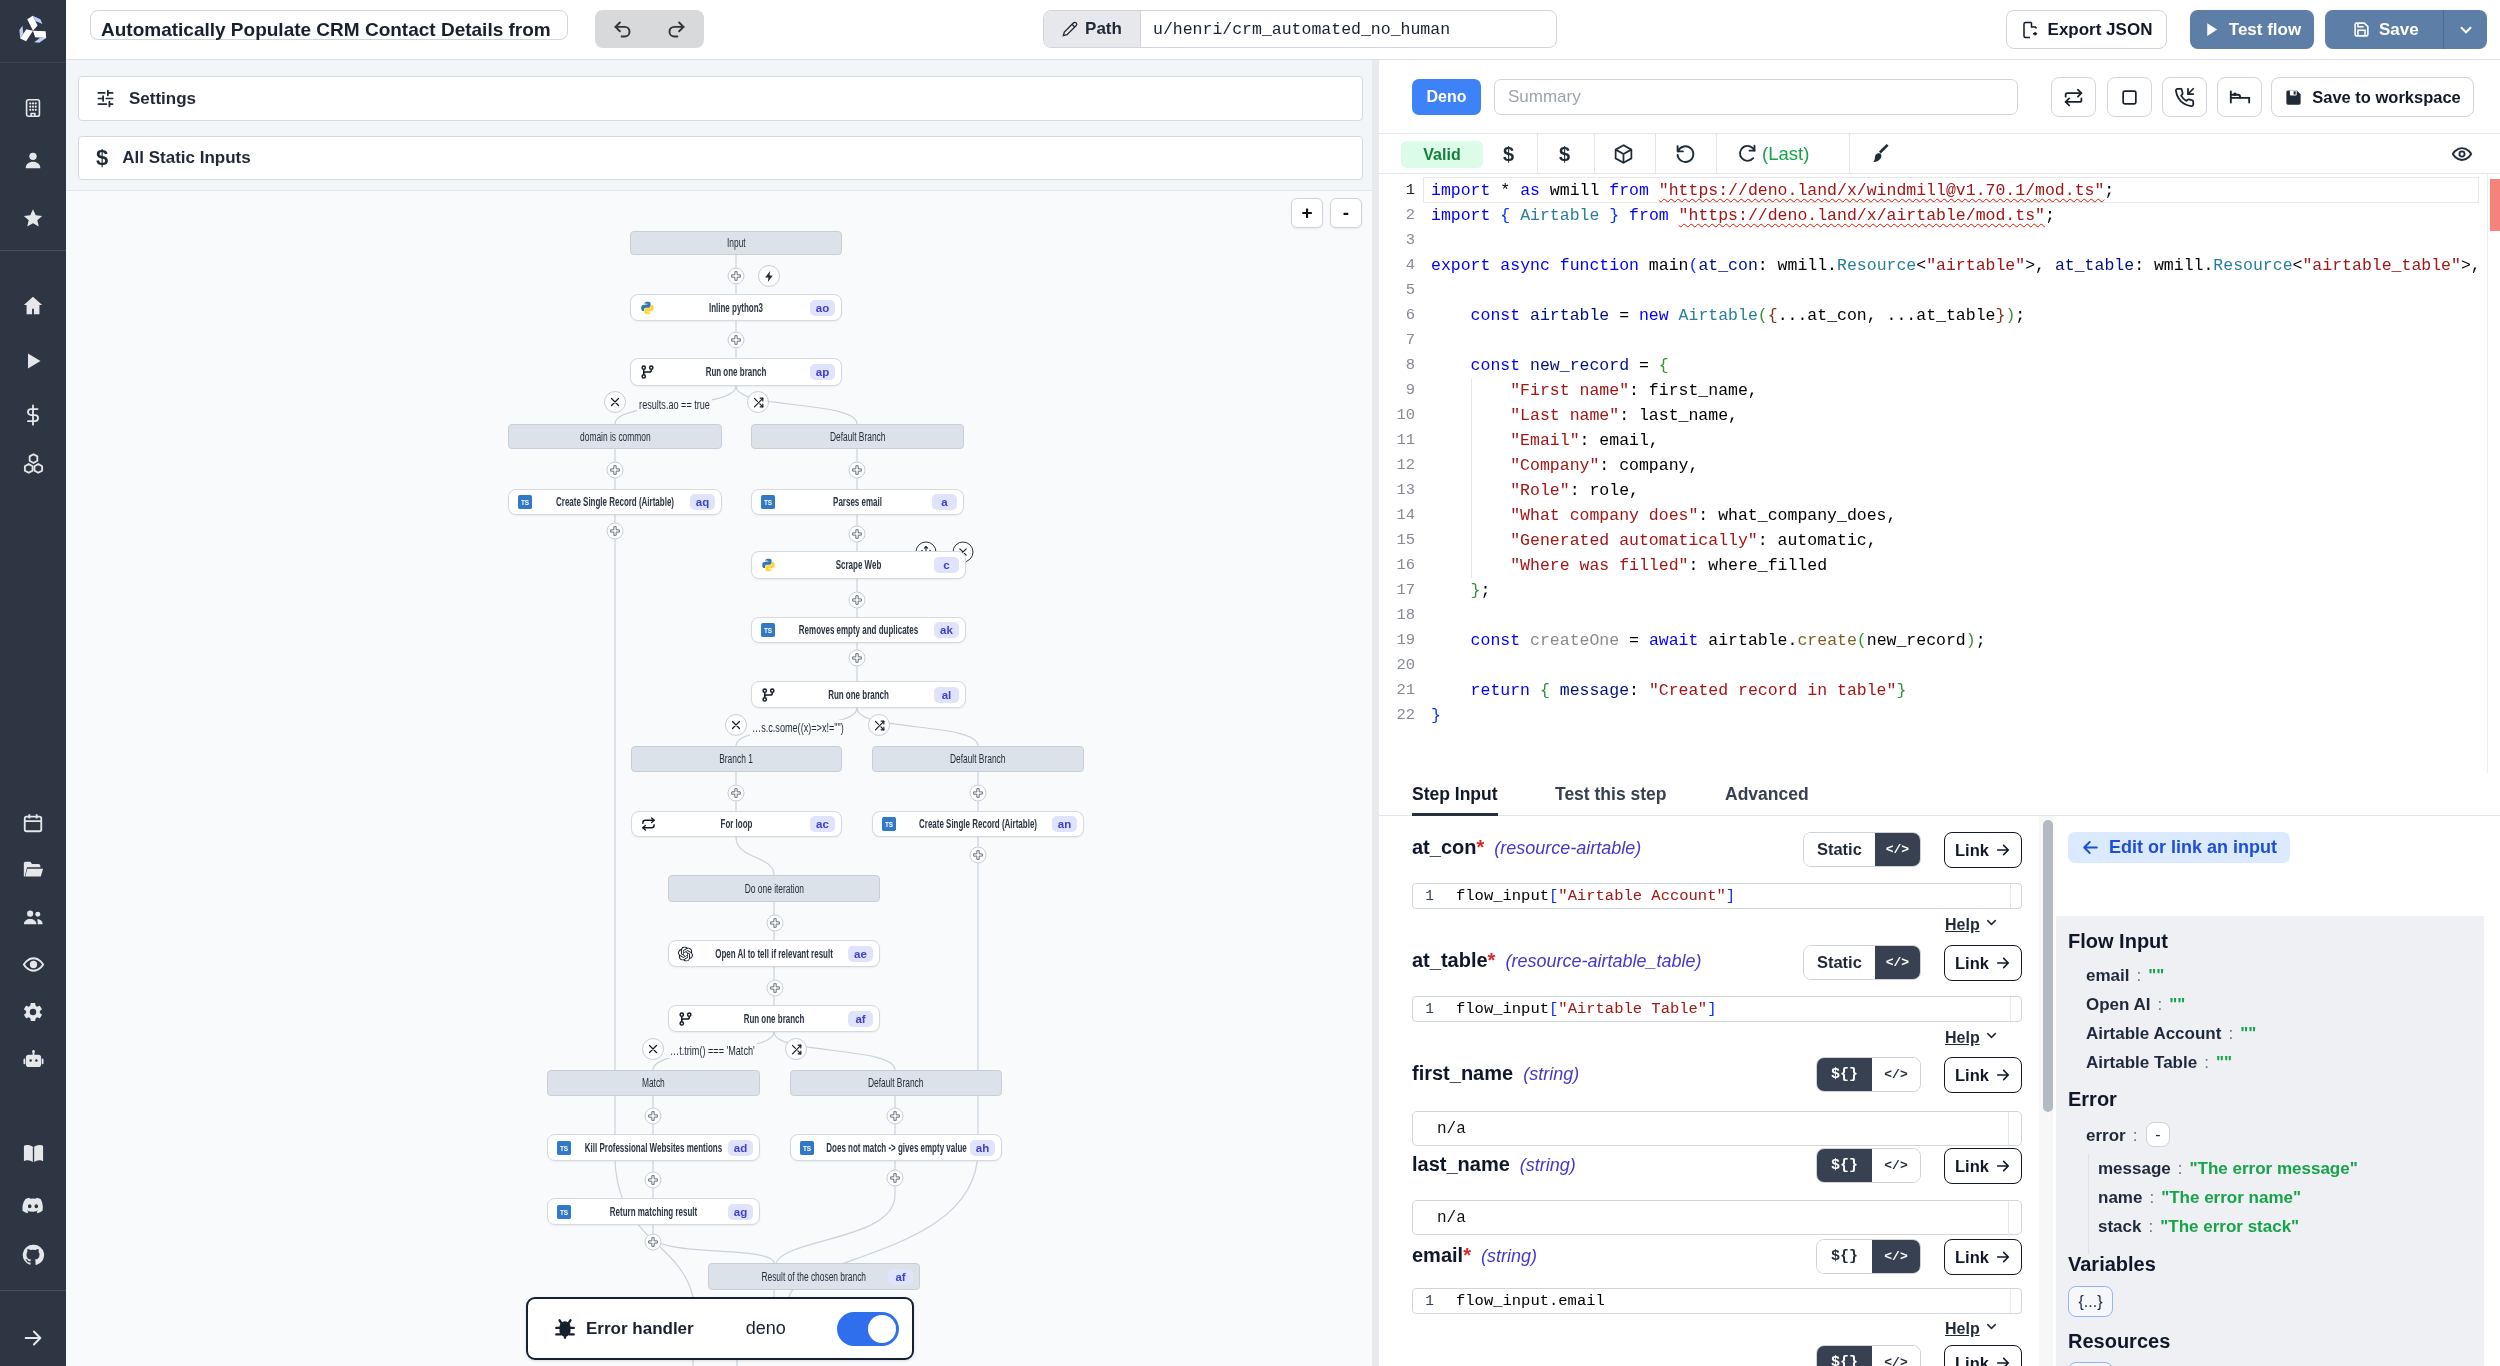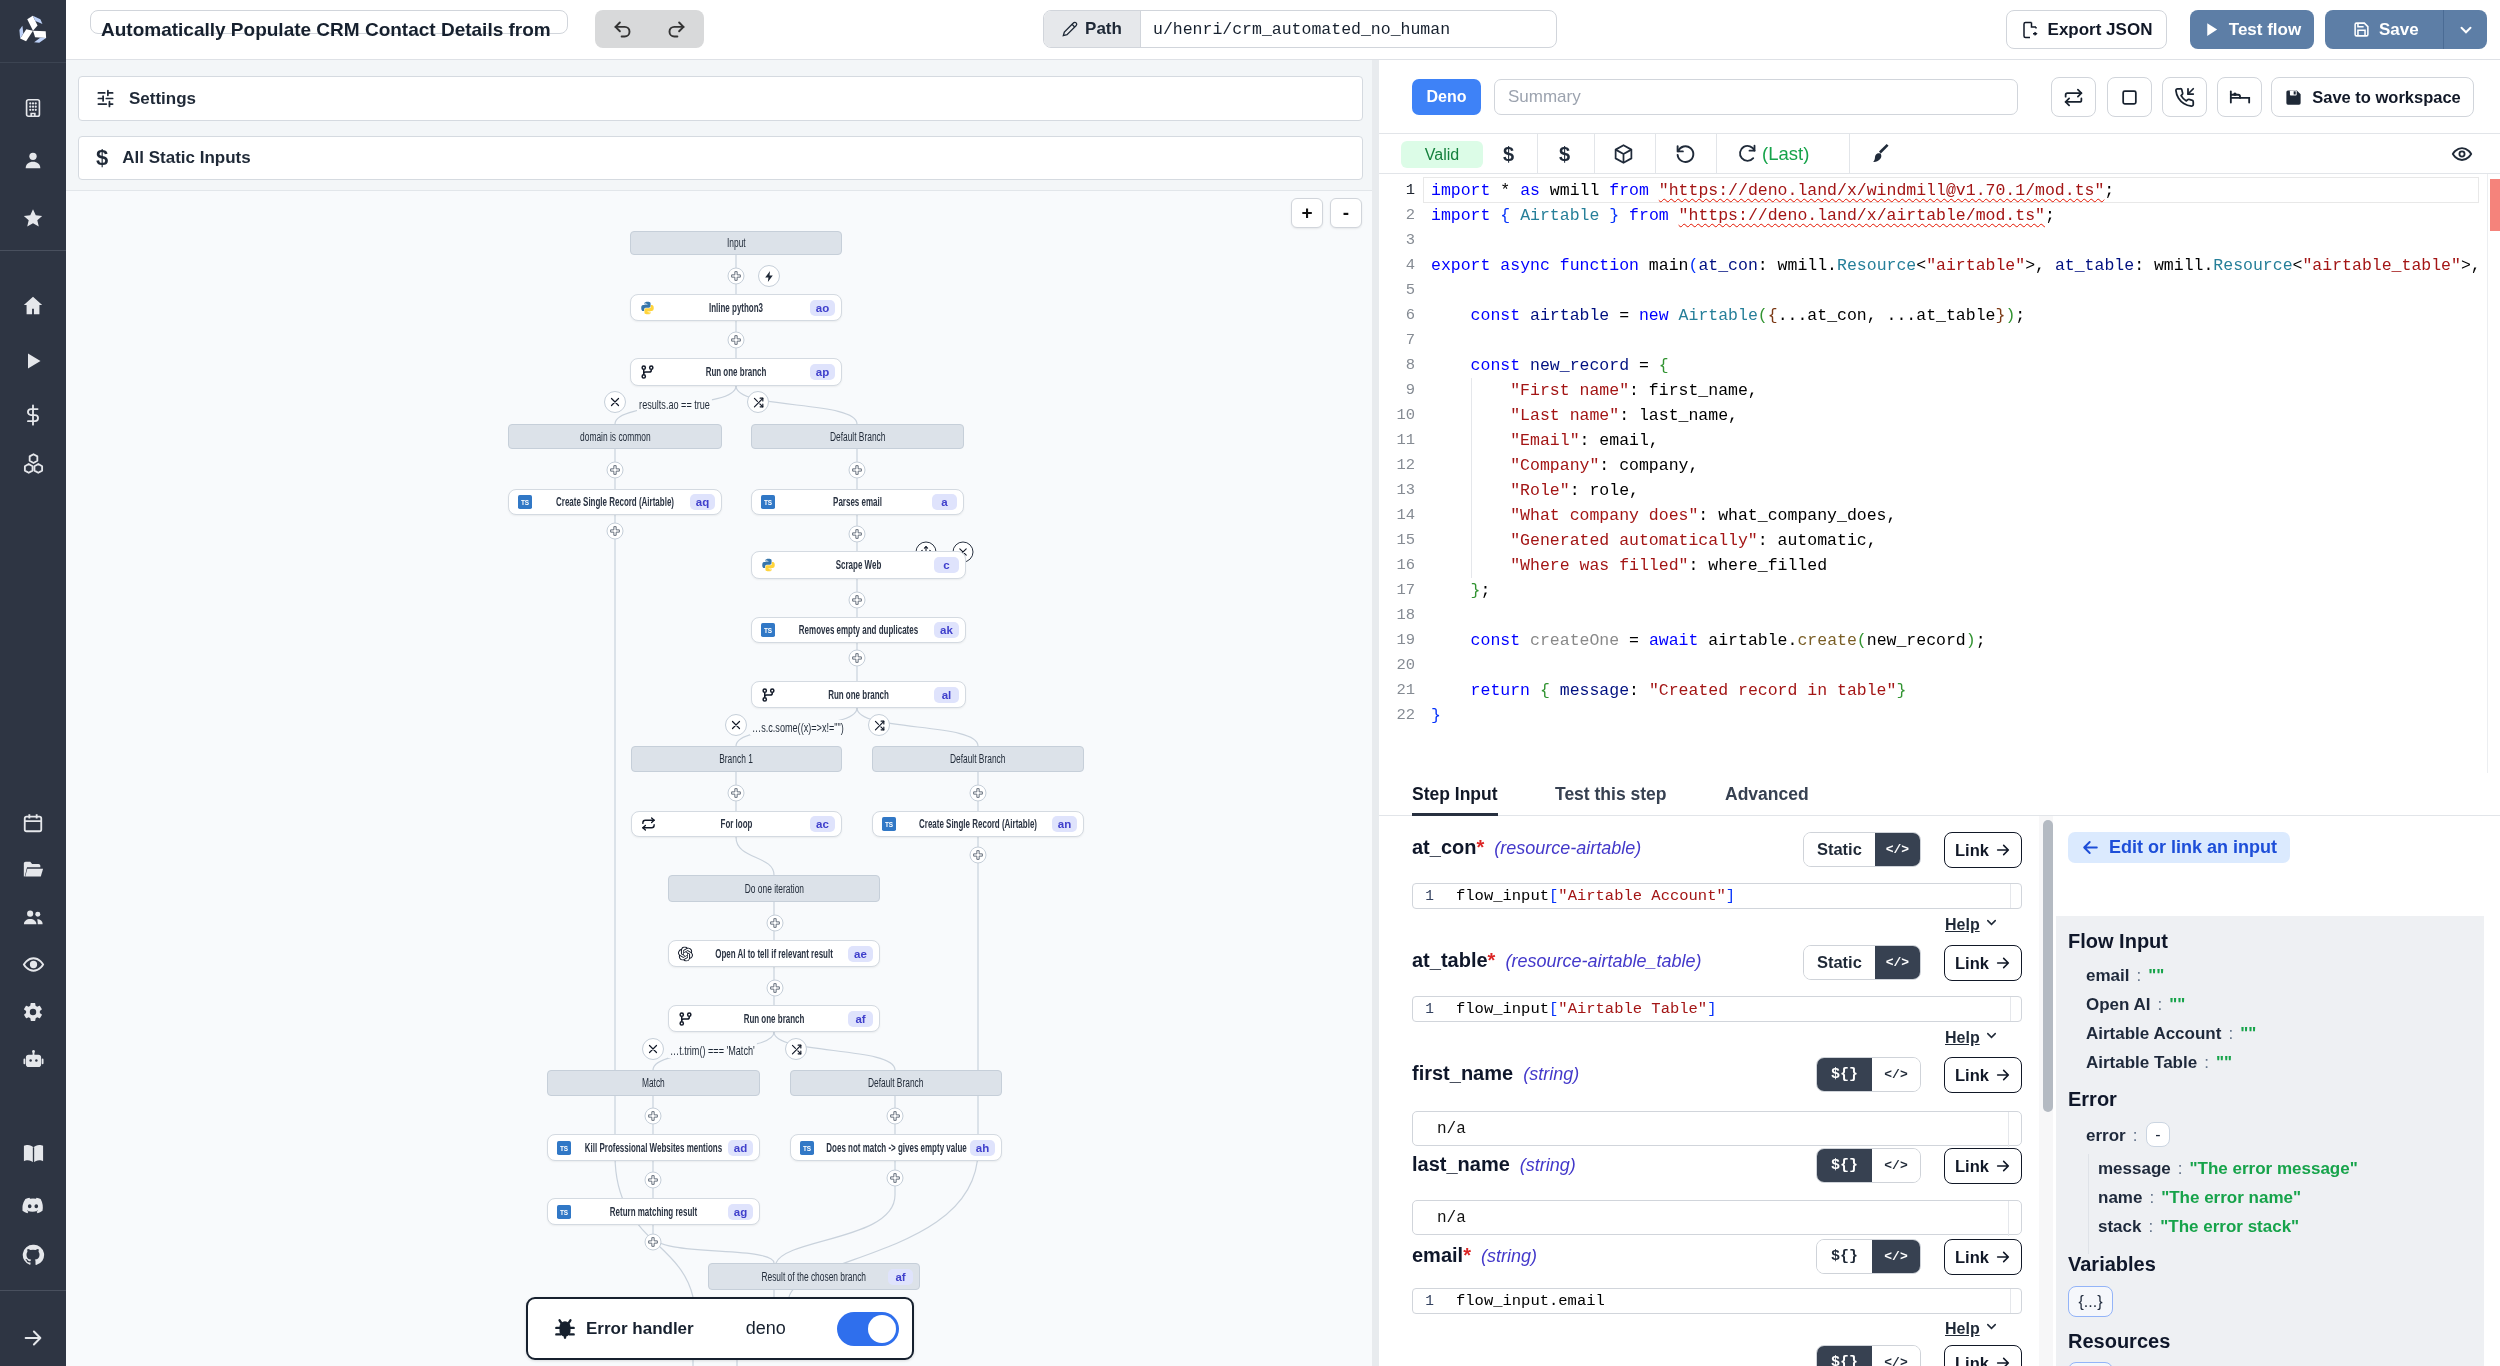--- a/index.html
+++ b/index.html
@@ -1,19 +1,19 @@
 <!DOCTYPE html>
 <html><head>
 <meta charset="utf-8">
 <style>
   * { margin:0; padding:0; box-sizing:border-box; }
   html,body { width:2500px; height:1366px; overflow:hidden; font-family:"Liberation Sans", sans-serif; background:#fff; }
   
   #topbar { position:absolute; left:66px; top:0; width:2434px; height:60px; background:#fff; border-bottom:1px solid #dee1e6; z-index:40; }
-  #title-input { position:absolute; left:24px; top:10px; width:478px; height:24px; border:1px solid #d1d5db; border-radius:8px; background:#fff; font-size:19px; font-weight:bold; color:#16202e; line-height:37px; padding-left:10px; }
+  #title-input { position:absolute; left:24px; top:10px; width:478px; height:30px; border:1px solid #d1d5db; border-radius:8px; background:#fff; font-size:19px; font-weight:bold; color:#16202e; line-height:37px; padding-left:10px; }
   #undoredo { position:absolute; left:529px; top:10px; width:109px; height:38px; background:#d8d9da; border-radius:8px; display:flex; align-items:center; justify-content:space-around; }
   #pathgrp { position:absolute; left:977px; top:10px; width:514px; height:38px; border:1px solid #d1d5db; border-radius:8px; background:#fff; display:flex; overflow:hidden; }
   #pathgrp .plabel { width:97px; background:#e6e8eb; border-right:1px solid #d1d5db; display:flex; align-items:center; justify-content:center; gap:7px; font-size:17px; font-weight:bold; color:#1f2937; }
   #pathgrp .pval { flex:1; display:flex; align-items:center; padding-left:12px; font-family:"Liberation Mono", monospace; font-size:16.5px; color:#16202e; }
   .topbtn { position:absolute; top:10px; height:39px; border-radius:8px; font-size:17px; font-weight:bold; display:flex; align-items:center; justify-content:center; gap:9px; }
   #btn-export { left:1940px; width:161px; border:1px solid #d1d5db; background:#fff; color:#111827; }
   #btn-test { left:2124px; width:124px; background:#5d7ea6; color:#fff; }
   #btn-save { left:2259px; width:162px; background:#5d7ea6; color:#fff; justify-content:flex-start; padding-left:28px; }
   #btn-save .chev { position:absolute; right:0; top:0; width:44px; height:39px; border-left:1px solid #4a6b94; display:flex; align-items:center; justify-content:center; }
   
@@ -38,21 +38,21 @@
   .elabel { position:absolute; z-index:3; font-size:13px; color:#1f2937; background:#f8fafc; padding:0 3px; transform:scaleX(.7); transform-origin:0 0; white-space:nowrap; }
   .zbtn { position:absolute; width:32px; height:30px; background:#fff; border:1px solid #d1d5db; border-radius:6px; box-shadow:0 1px 2px rgba(0,0,0,.08); font-size:19px; font-weight:bold; color:#111; display:flex; align-items:center; justify-content:center; z-index:3; }
   
   #rightpanel { position:absolute; left:1379px; top:60px; width:1121px; height:1306px; background:#fff; z-index:4; }
   .rp { position:absolute; }
   #deno-badge { left:33px; top:19px; width:69px; height:36px; background:#3e82f7; border-radius:7px; color:#fff; font-size:16px; font-weight:bold; display:flex; align-items:center; justify-content:center; }
   #summary-in { left:115px; top:19px; width:524px; height:36px; border:1px solid #d1d5db; border-radius:7px; color:#9ca3af; font-size:17px; display:flex; align-items:center; padding-left:13px; }
   .sqbtn { top:17px; width:45px; height:40px; border:1px solid #d1d5db; border-radius:8px; display:flex; align-items:center; justify-content:center; color:#18222f; }
   #btn-sw { left:892px; top:17px; width:203px; height:40px; border:1px solid #d1d5db; border-radius:8px; display:flex; align-items:center; justify-content:center; gap:9px; font-size:16.5px; font-weight:bold; color:#111827; }
   #toolbar { left:0; top:73px; width:1121px; height:41px; border-top:1px solid #e2e5e9; border-bottom:1px solid #e2e5e9; }
-  #valid { position:absolute; left:22px; top:7px; width:82px; height:27px; background:#dcfce7; border-radius:6px; color:#15803d; font-weight:normal; font-size:16px; display:flex; align-items:center; justify-content:center; }
+  #valid { position:absolute; left:22px; top:7px; width:82px; height:27px; background:#dcfce7; border-radius:6px; color:#15803d; font-weight:bold; font-size:16px; display:flex; align-items:center; justify-content:center; }
   .tsep { position:absolute; top:0; width:1px; height:40px; background:#e2e5e9; }
   .ticon { position:absolute; top:50%; transform:translateY(-50%); color:#202b3a; display:flex; }
   
   #code { left:0; top:114px; width:1110px; height:599px; overflow:hidden; font-family:"Liberation Mono", monospace; font-size:16.5px; }
   #code pre { position:absolute; left:0; top:4px; line-height:25px; font-family:inherit; }
   #gutter { position:absolute; left:0; top:4px; width:36px; text-align:right; line-height:25px; color:#858b93; font-size:15.5px; }
   .k { color:#0000ff; } .s { color:#a31515; } .t { color:#267f99; } .v { color:#001080; }
   .fn { color:#795e26; } .gy { color:#898989; } .gr { color:#319331; } .bl { color:#0431fa; } .br { color:#7b3814; }
   .wavy { text-decoration:underline; text-decoration-style:wavy; text-decoration-color:#e51400; text-decoration-thickness:1px; text-underline-offset:3px; }
   #ruler { left:1108px; top:114px; width:1px; height:599px; background:#eceef1; }

